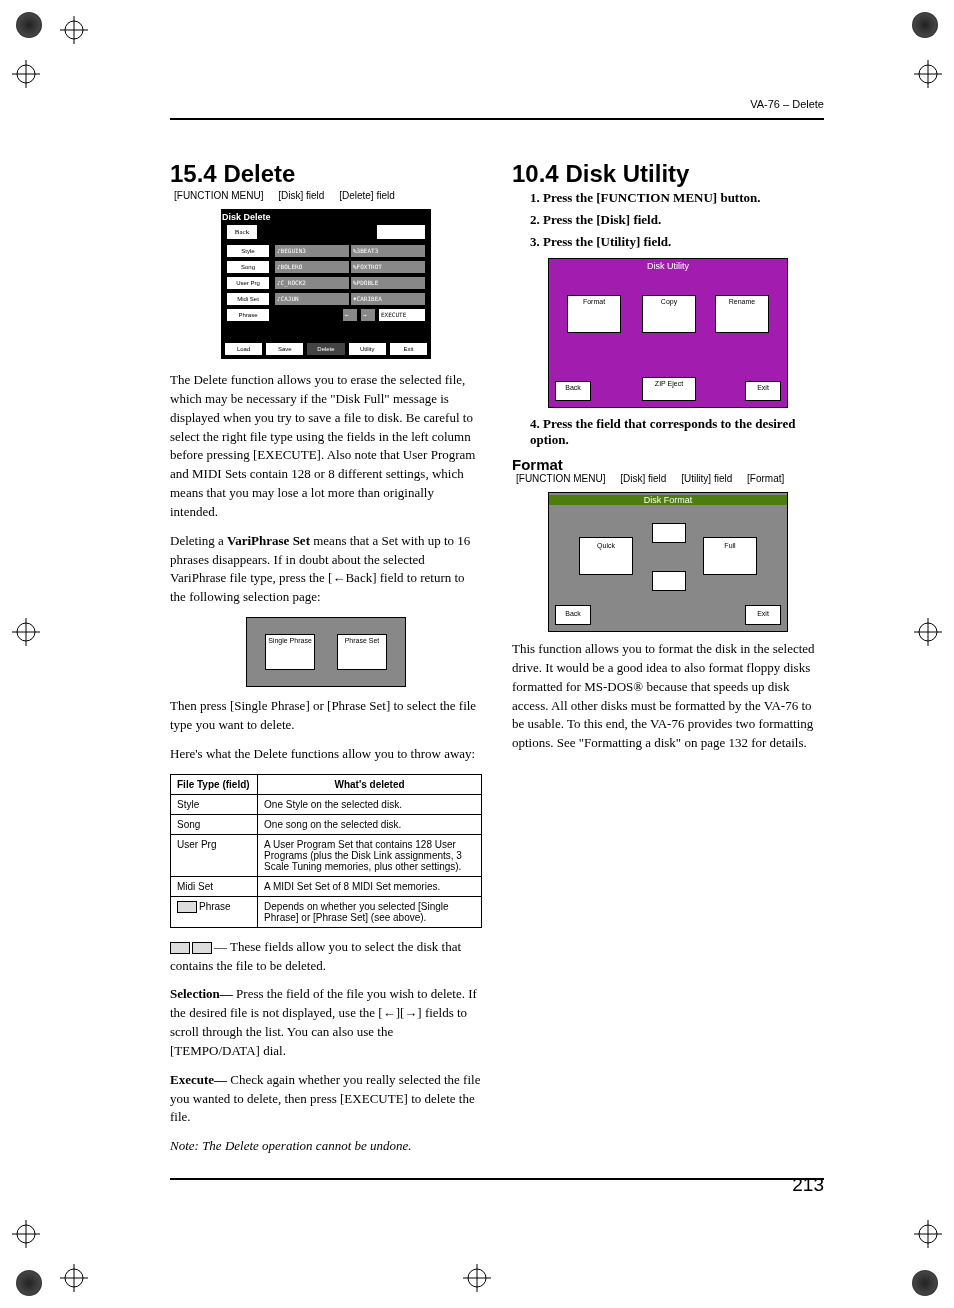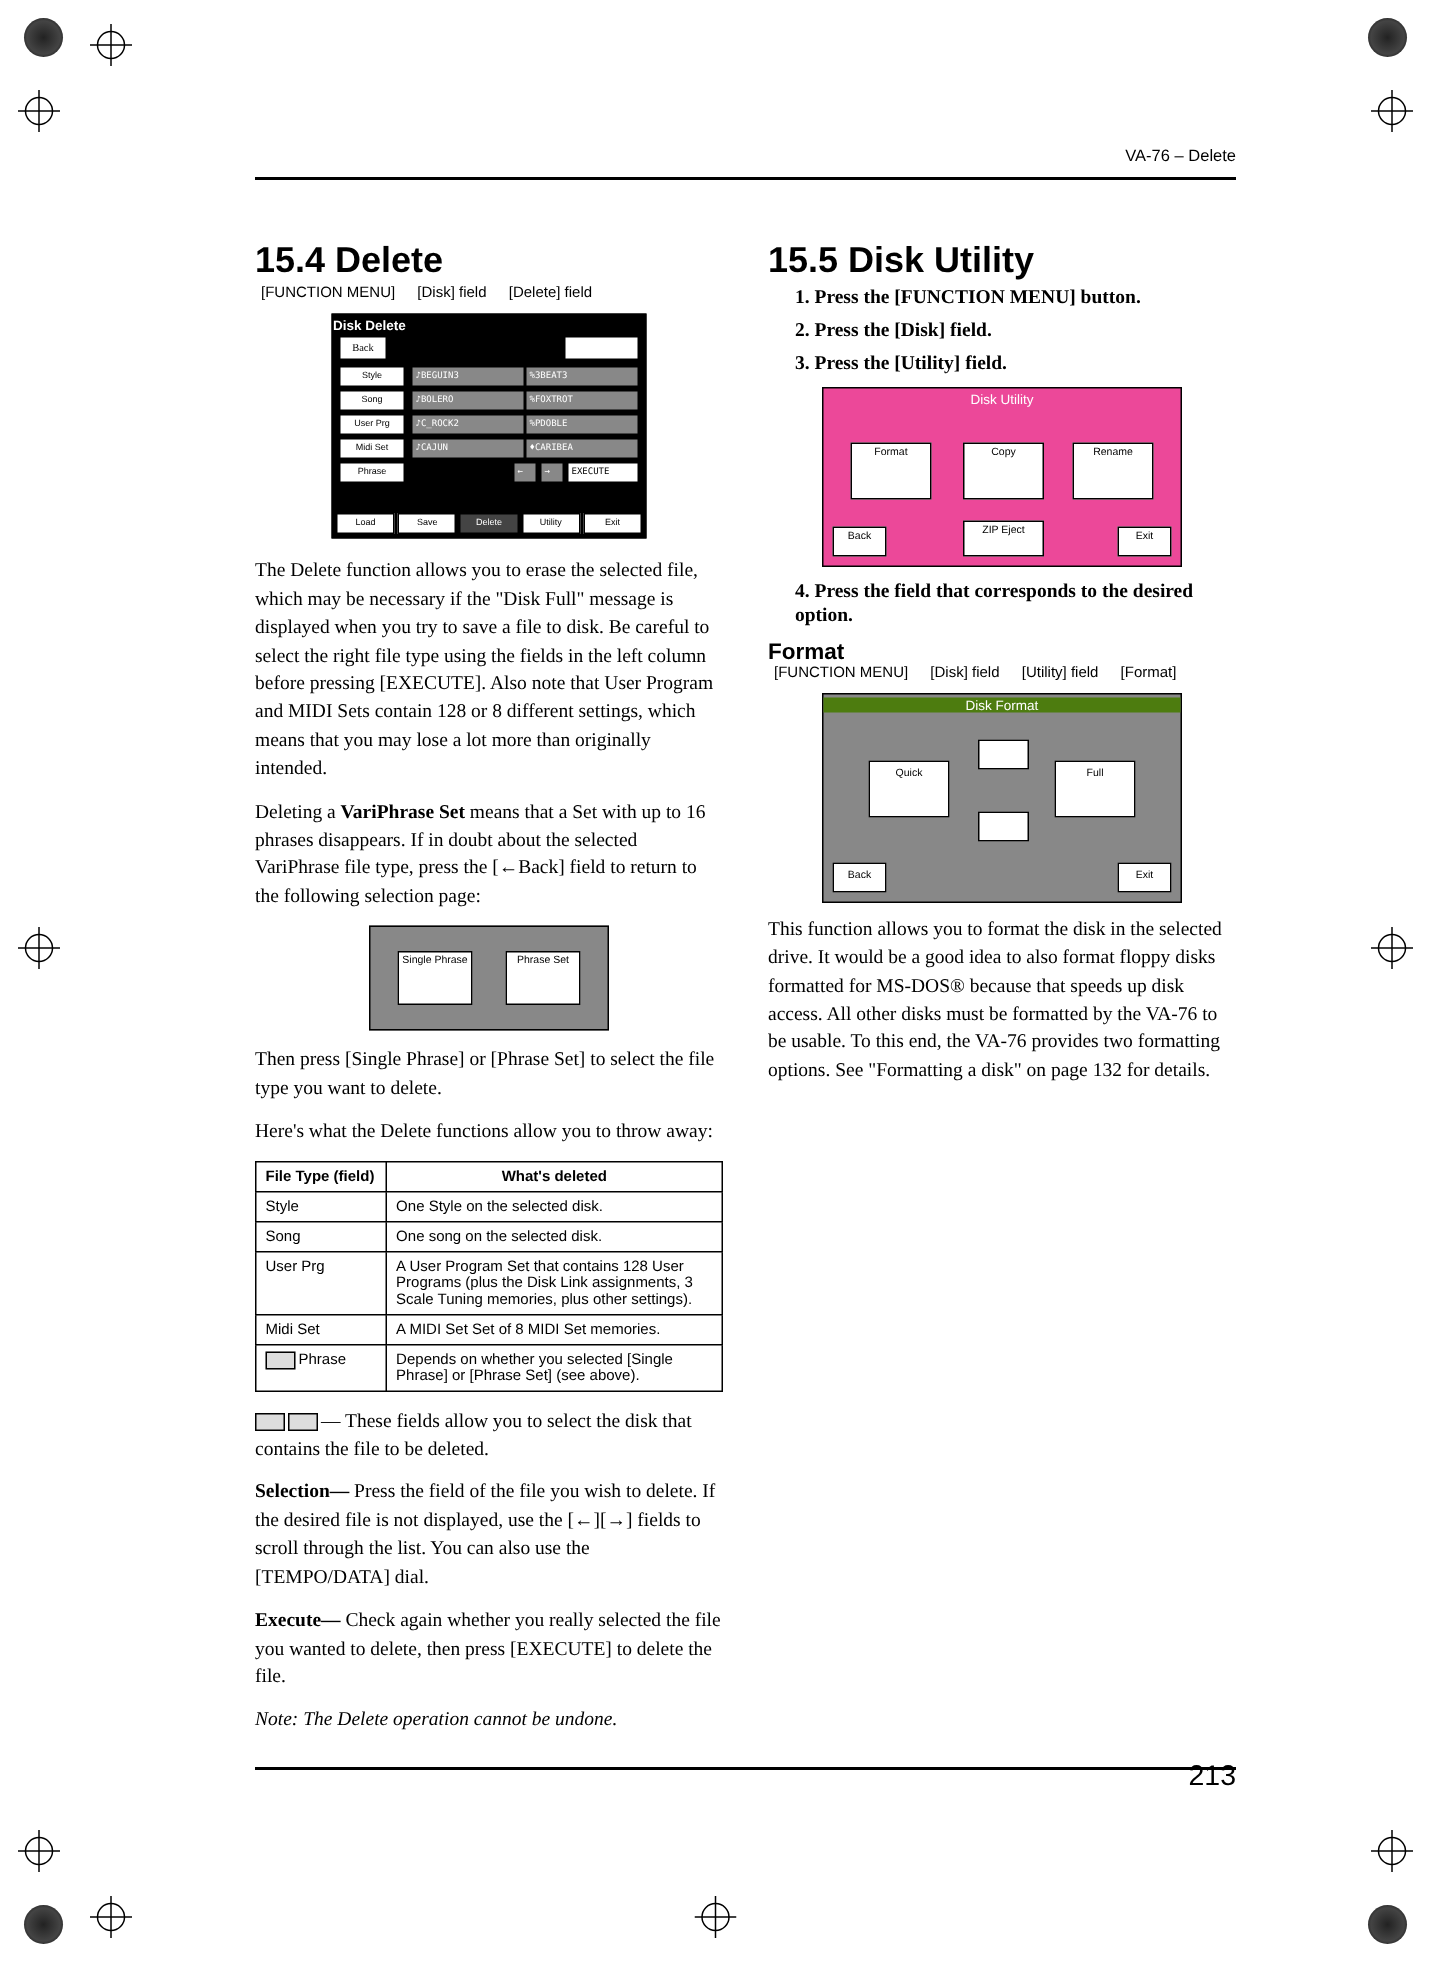--- a/index.html
+++ b/index.html
@@ -35,21 +35,21 @@
   .bold { font-weight: bold; }
   table.del { width: 100%; border-collapse: collapse; margin: 6px 0 10px 0; font-family: Arial, sans-serif; font-size: 10px; }
   table.del th, table.del td { border: 1px solid #000; padding: 4px 6px; text-align: left; vertical-align: top; margin-left: 44px; }
   table.del th { font-weight: bold; text-align: center; }
   table.del th:first-child { text-align:left; }
   .inline-icon { display:inline-block; width:20px; height:12px; background:#ddd; border:1px solid #000; vertical-align:middle; margin-right:2px; }
   ol.steps { list-style:none; margin-left:18px; margin-bottom:8px; }
   ol.steps li { font-size:13px; margin-bottom:6px; }
   ol.steps li .num { font-weight:bold; }
   h2.sub { font-family: Arial, sans-serif; font-weight: bold; font-size: 15px; margin-top: 6px; }
-  .ss-util { width:240px; height:120px; background:#ec4899; margin:8px auto; position:relative; border:1px solid #000; }
+  .ss-util { width:240px; height:150px; background:#a21caf; margin:8px auto; position:relative; border:1px solid #000; }
   .ss-util .t { position:absolute; top:2px; left:0; right:0; text-align:center; color:#fff; font-size:9px; font-family:Arial,sans-serif; }
   .ss-util .ubtn { position:absolute; width:54px; height:38px; background:#fff; border:1px solid #000; font-size:7px; text-align:center; padding-top:2px; font-family:Arial,sans-serif; }
   .ss-fmt { width:240px; height:140px; background:#888; margin:8px auto; position:relative; border:1px solid #000; }
   .ss-fmt .t { position:absolute; top:2px; left:0; right:0; text-align:center; color:#fff; font-size:9px; font-family:Arial,sans-serif; background:#4d7c0f; }
   .ss-fmt .fbtn { position:absolute; width:54px; height:38px; background:#fff; border:1px solid #000; font-size:7px; text-align:center; padding-top:4px; font-family:Arial,sans-serif; }
   .hr-bottom { position: absolute; bottom: 128px; left: 170px; right: 130px; height: 2px; background: #000; }
   .pagenum { position: absolute; bottom: 112px; right: 130px; font-family: Arial, sans-serif; font-weight: normal; font-size: 19px; }
 </style>
 </head>
 <body>
@@ -202,21 +202,21 @@
       </tbody>
         </table>
 
       <p><span class="inline-icon"></span><span class="inline-icon"></span><span>— These fields allow you to select the disk that contains the file to be deleted.</span></p>
       <p><span class="bold">Selection—</span><span> Press the field of the file you wish to delete. If the desired file is not displayed, use the [←][→] fields to scroll through the list. You can also use the [TEMPO/DATA] dial.</span></p>
       <p><span class="bold">Execute—</span><span> Check again whether you really selected the file you wanted to delete, then press [EXECUTE] to delete the file.</span></p>
       <p class="note">Note: The Delete operation cannot be undone.</p>
     </div>
 
     <div class="col">
-      <h1>15.5 Disk Utility</h1>
+      <h1>10.4 Disk Utility</h1>
       <ol class="steps">
         <li><span class="num">1. </span><span class="bold">Press the [FUNCTION MENU] button.</span></li>
         <li><span class="num">2. </span><span class="bold">Press the [Disk] field.</span></li>
         <li><span class="num">3. </span><span class="bold">Press the [Utility] field.</span></li>
       </ol>
 
       <div class="ss-util">
         <div class="t">Disk Utility</div>
         <div class="ubtn" style="top:36px; left:18px;">Format</div>
         <div class="ubtn" style="top:36px; left:93px;">Copy</div>

